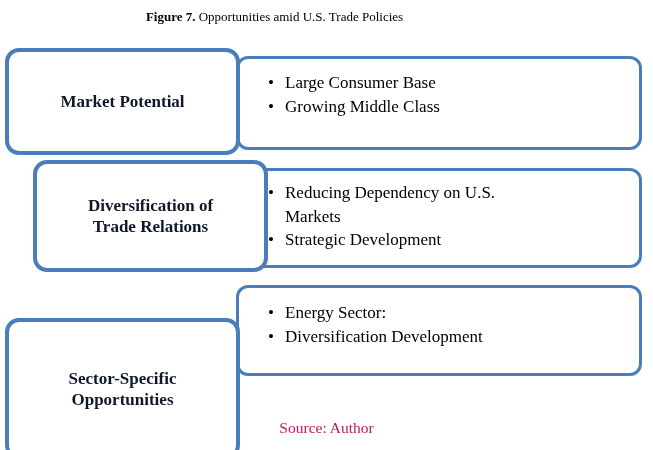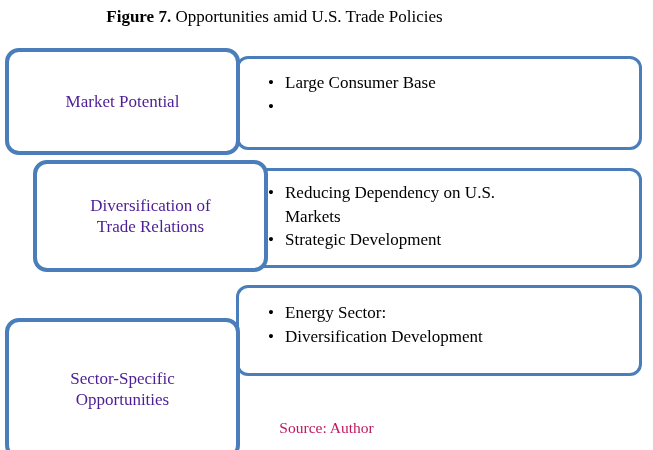--- a/index.html
+++ b/index.html
@@ -19,21 +19,21 @@
     background: #ffffff;
   }
 
   
   .figure-caption {
     position: absolute;
     left: 0;
     top: 7px;
     width: 549px;
     text-align: center;
-    font-size: 17px;
+    font-size: 13px;
     line-height: 20px;
     color: #000000;
     white-space: nowrap;
   }
   .figure-caption .cap-label {
     font-weight: bold;
   }
   .figure-caption .cap-text {
     font-weight: normal;
   }
@@ -58,24 +58,24 @@
     border: 4px solid #4a7ebb;
     border-radius: 14px;
     background: #ffffff;
     display: flex;
     align-items: center;
     justify-content: center;
     text-align: center;
     z-index: 2;
   }
   .row-label-text {
-    font-weight: normal;
+    font-weight: bold;
     font-size: 17px;
     line-height: 21px;
-    color: #4c1d95;
+    color: #0f172a;
     padding: 0 6px;
   }
 
   
   .row-content-box {
     position: absolute;
     border: 3px solid #4a7ebb;
     border-radius: 12px;
     background: #ffffff;
     z-index: 1;
@@ -147,20 +147,21 @@
         <span class="row-label-text">Market Potential</span>
       </div>
       <div class="row-content-box">
         <ul class="bullet-list">
           <li class="bullet-item">
             <span class="bullet-dot">•</span>
             <span>Large Consumer Base</span>
           </li>
           <li class="bullet-item">
             <span class="bullet-dot">•</span>
+            <span>Growing Middle Class</span>
           </li>
         </ul>
       </div>
     </div>
 
     <div class="diagram-row" id="row-2">
       <div class="row-label-box">
         <span class="row-label-text"><span>Diversification of</span><br><span>Trade Relations</span></span>
       </div>
       <div class="row-content-box">

